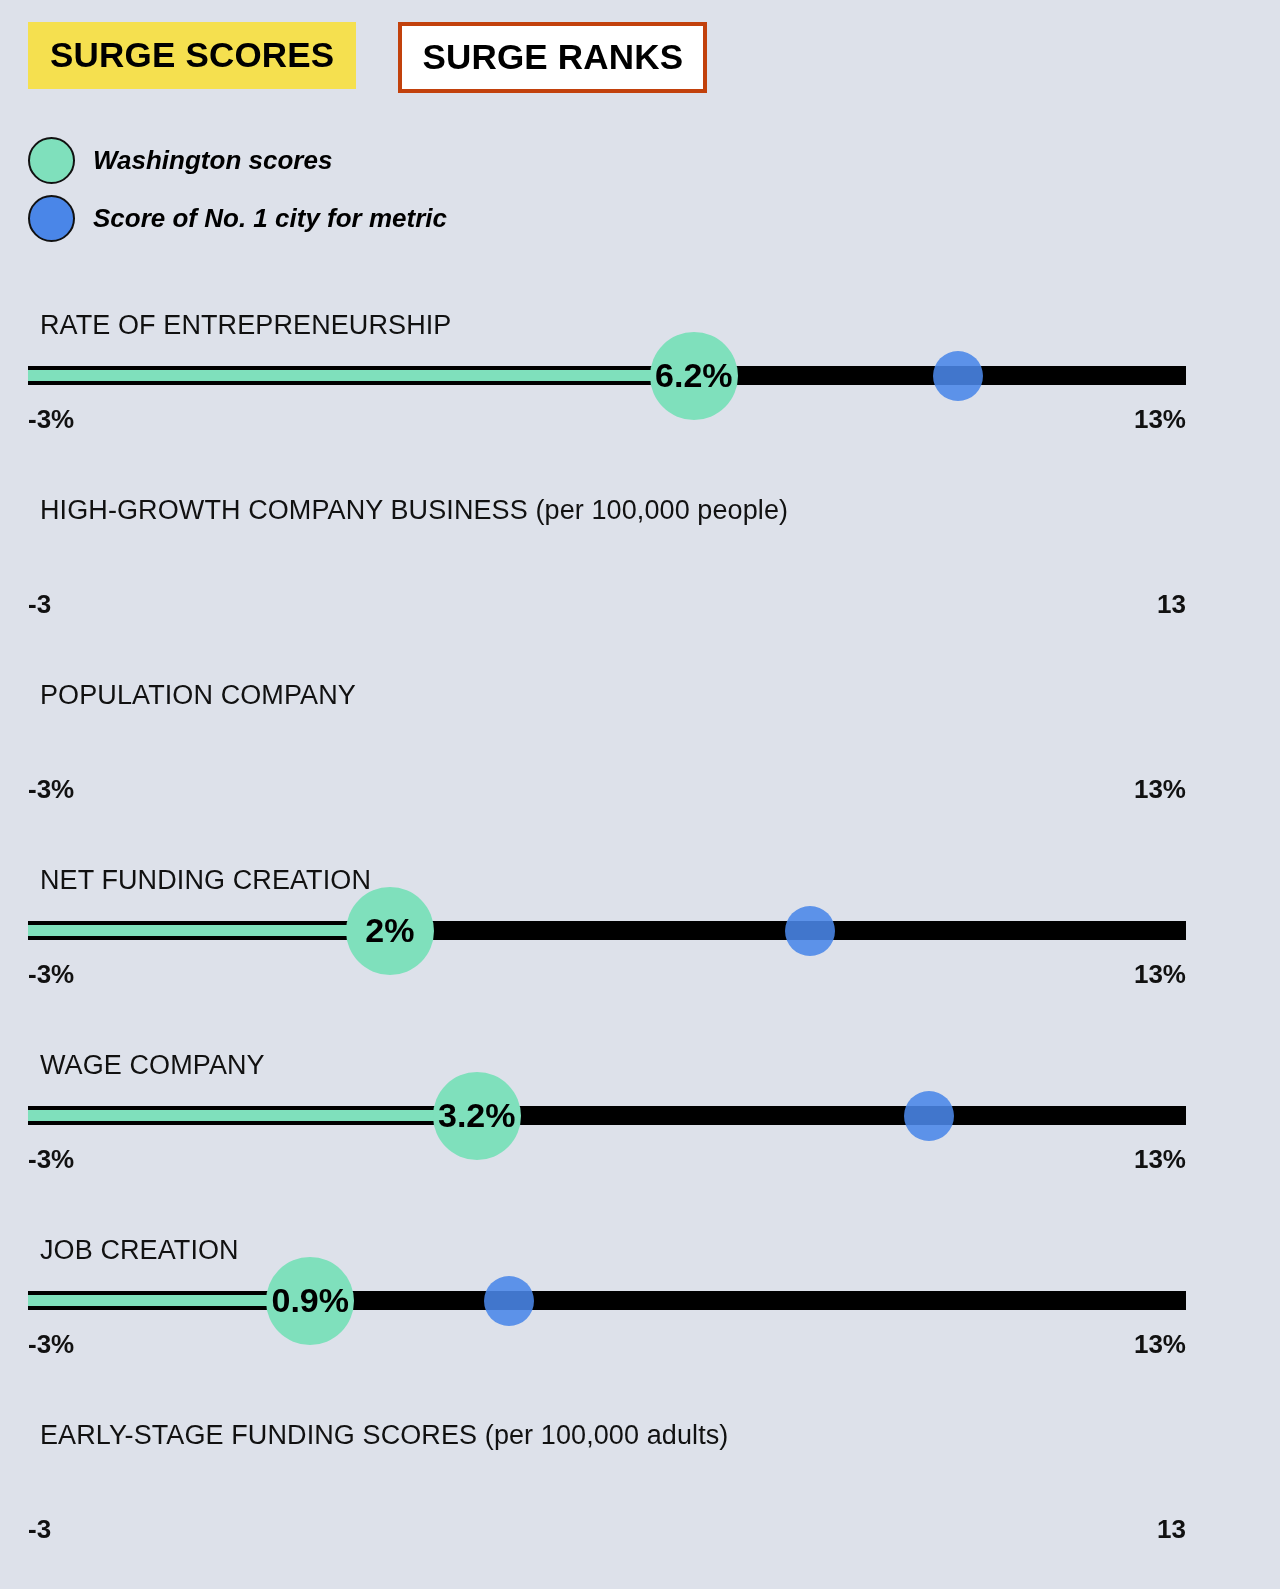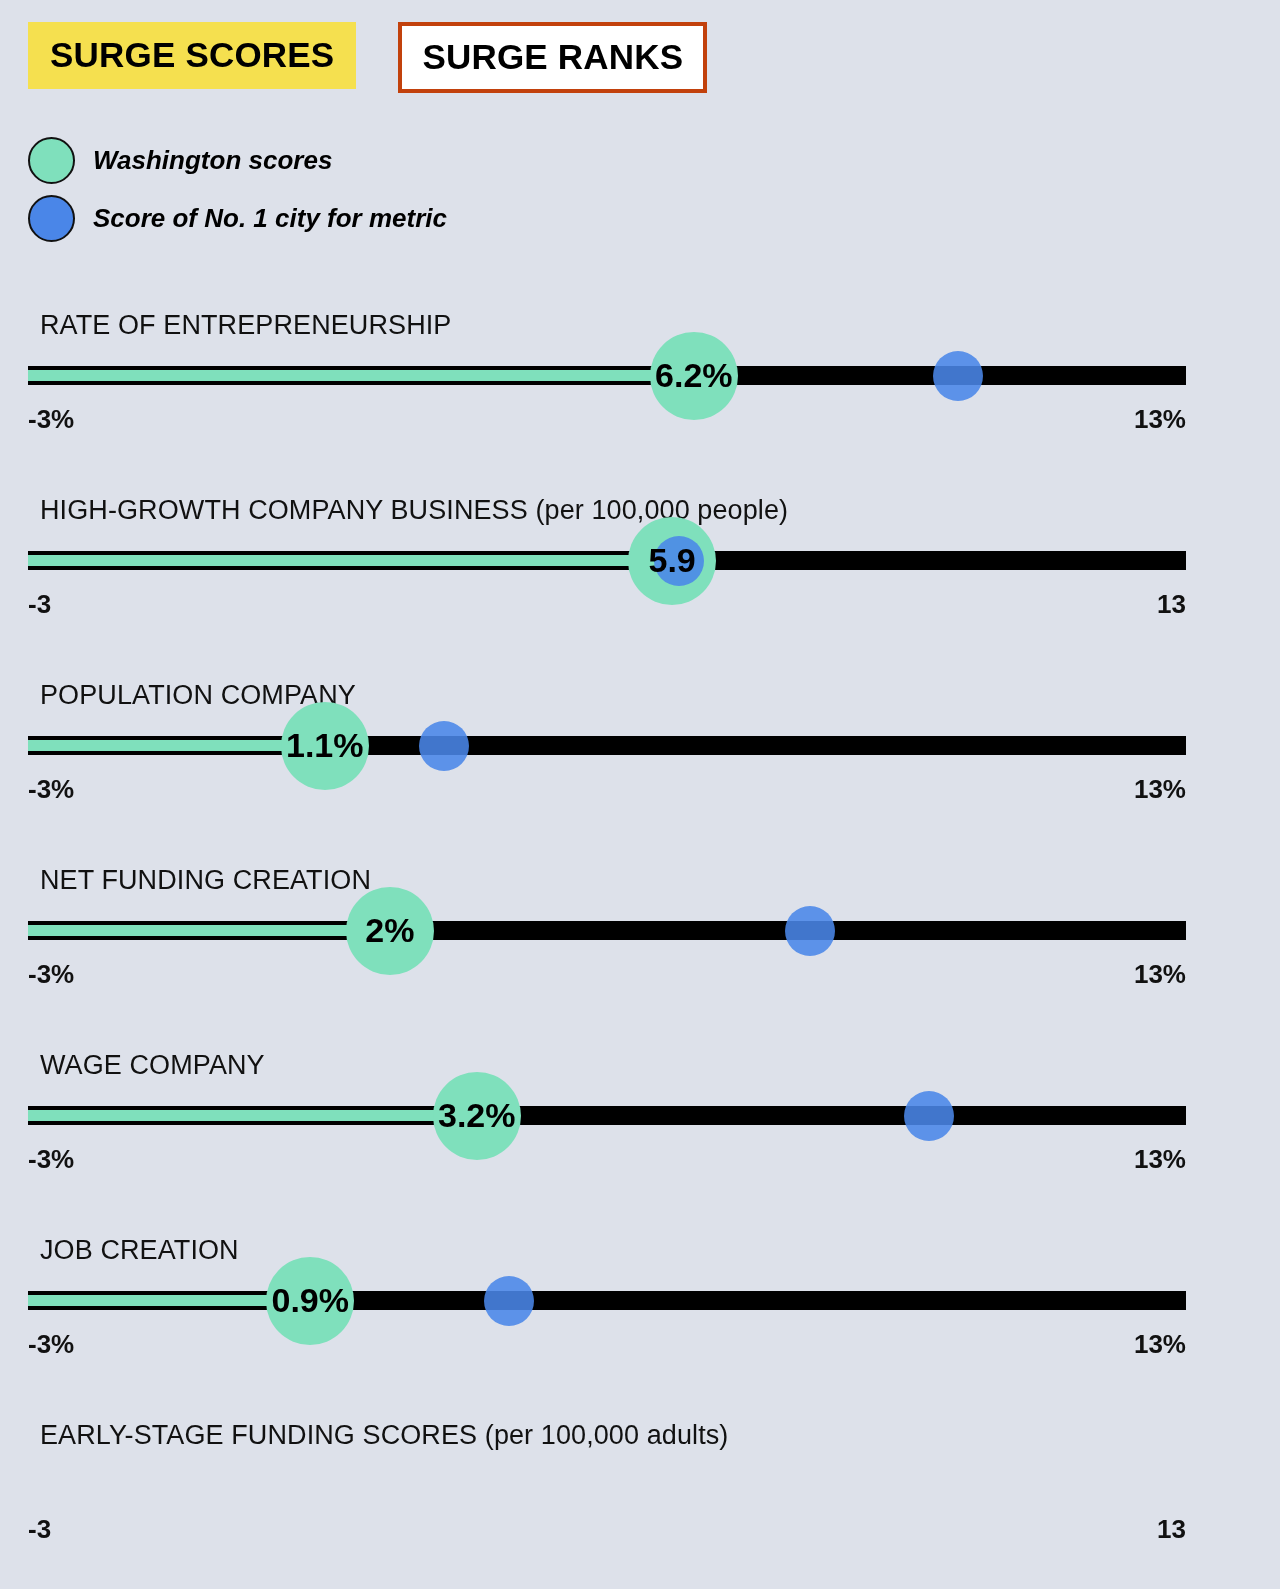--- a/index.html
+++ b/index.html
@@ -210,41 +210,27 @@
         <div class="dot-blue" style="left: 930.019px;"></div>
         <div class="dot-value" style="left: 665.85px; width: 0px;">6.2%</div>
       </div>
       <div class="axis">
         <span>-3%</span>
         <span>13%</span>
       </div>
     </div>
     <div class="metric">
       <div class="metric-title">HIGH-GROWTH COMPANY BUSINESS (per 100,000 people)</div>
-      <div class="track-area">
-        <div class="track"></div>
-        <div class="track-fill" style="width: 644.138px;"></div>
-        <div class="dot-green" style="left: 644.138px;"></div>
-        <div class="dot-blue" style="left: 651.375px;"></div>
-        <div class="dot-value" style="left: 644.138px; width: 0px;">5.9</div>
-      </div>
       <div class="axis">
         <span>-3</span>
         <span>13</span>
       </div>
     </div>
     <div class="metric">
       <div class="metric-title">POPULATION COMPANY</div>
-      <div class="track-area">
-        <div class="track"></div>
-        <div class="track-fill" style="width: 296.737px;"></div>
-        <div class="dot-green" style="left: 296.737px;"></div>
-        <div class="dot-blue" style="left: 416.156px;"></div>
-        <div class="dot-value" style="left: 296.737px; width: 0px;">1.1%</div>
-      </div>
       <div class="axis">
         <span>-3%</span>
         <span>13%</span>
       </div>
     </div>
     <div class="metric">
       <div class="metric-title">NET FUNDING CREATION</div>
       <div class="track-area">
         <div class="track"></div>
         <div class="track-fill" style="width: 361.875px;"></div>

